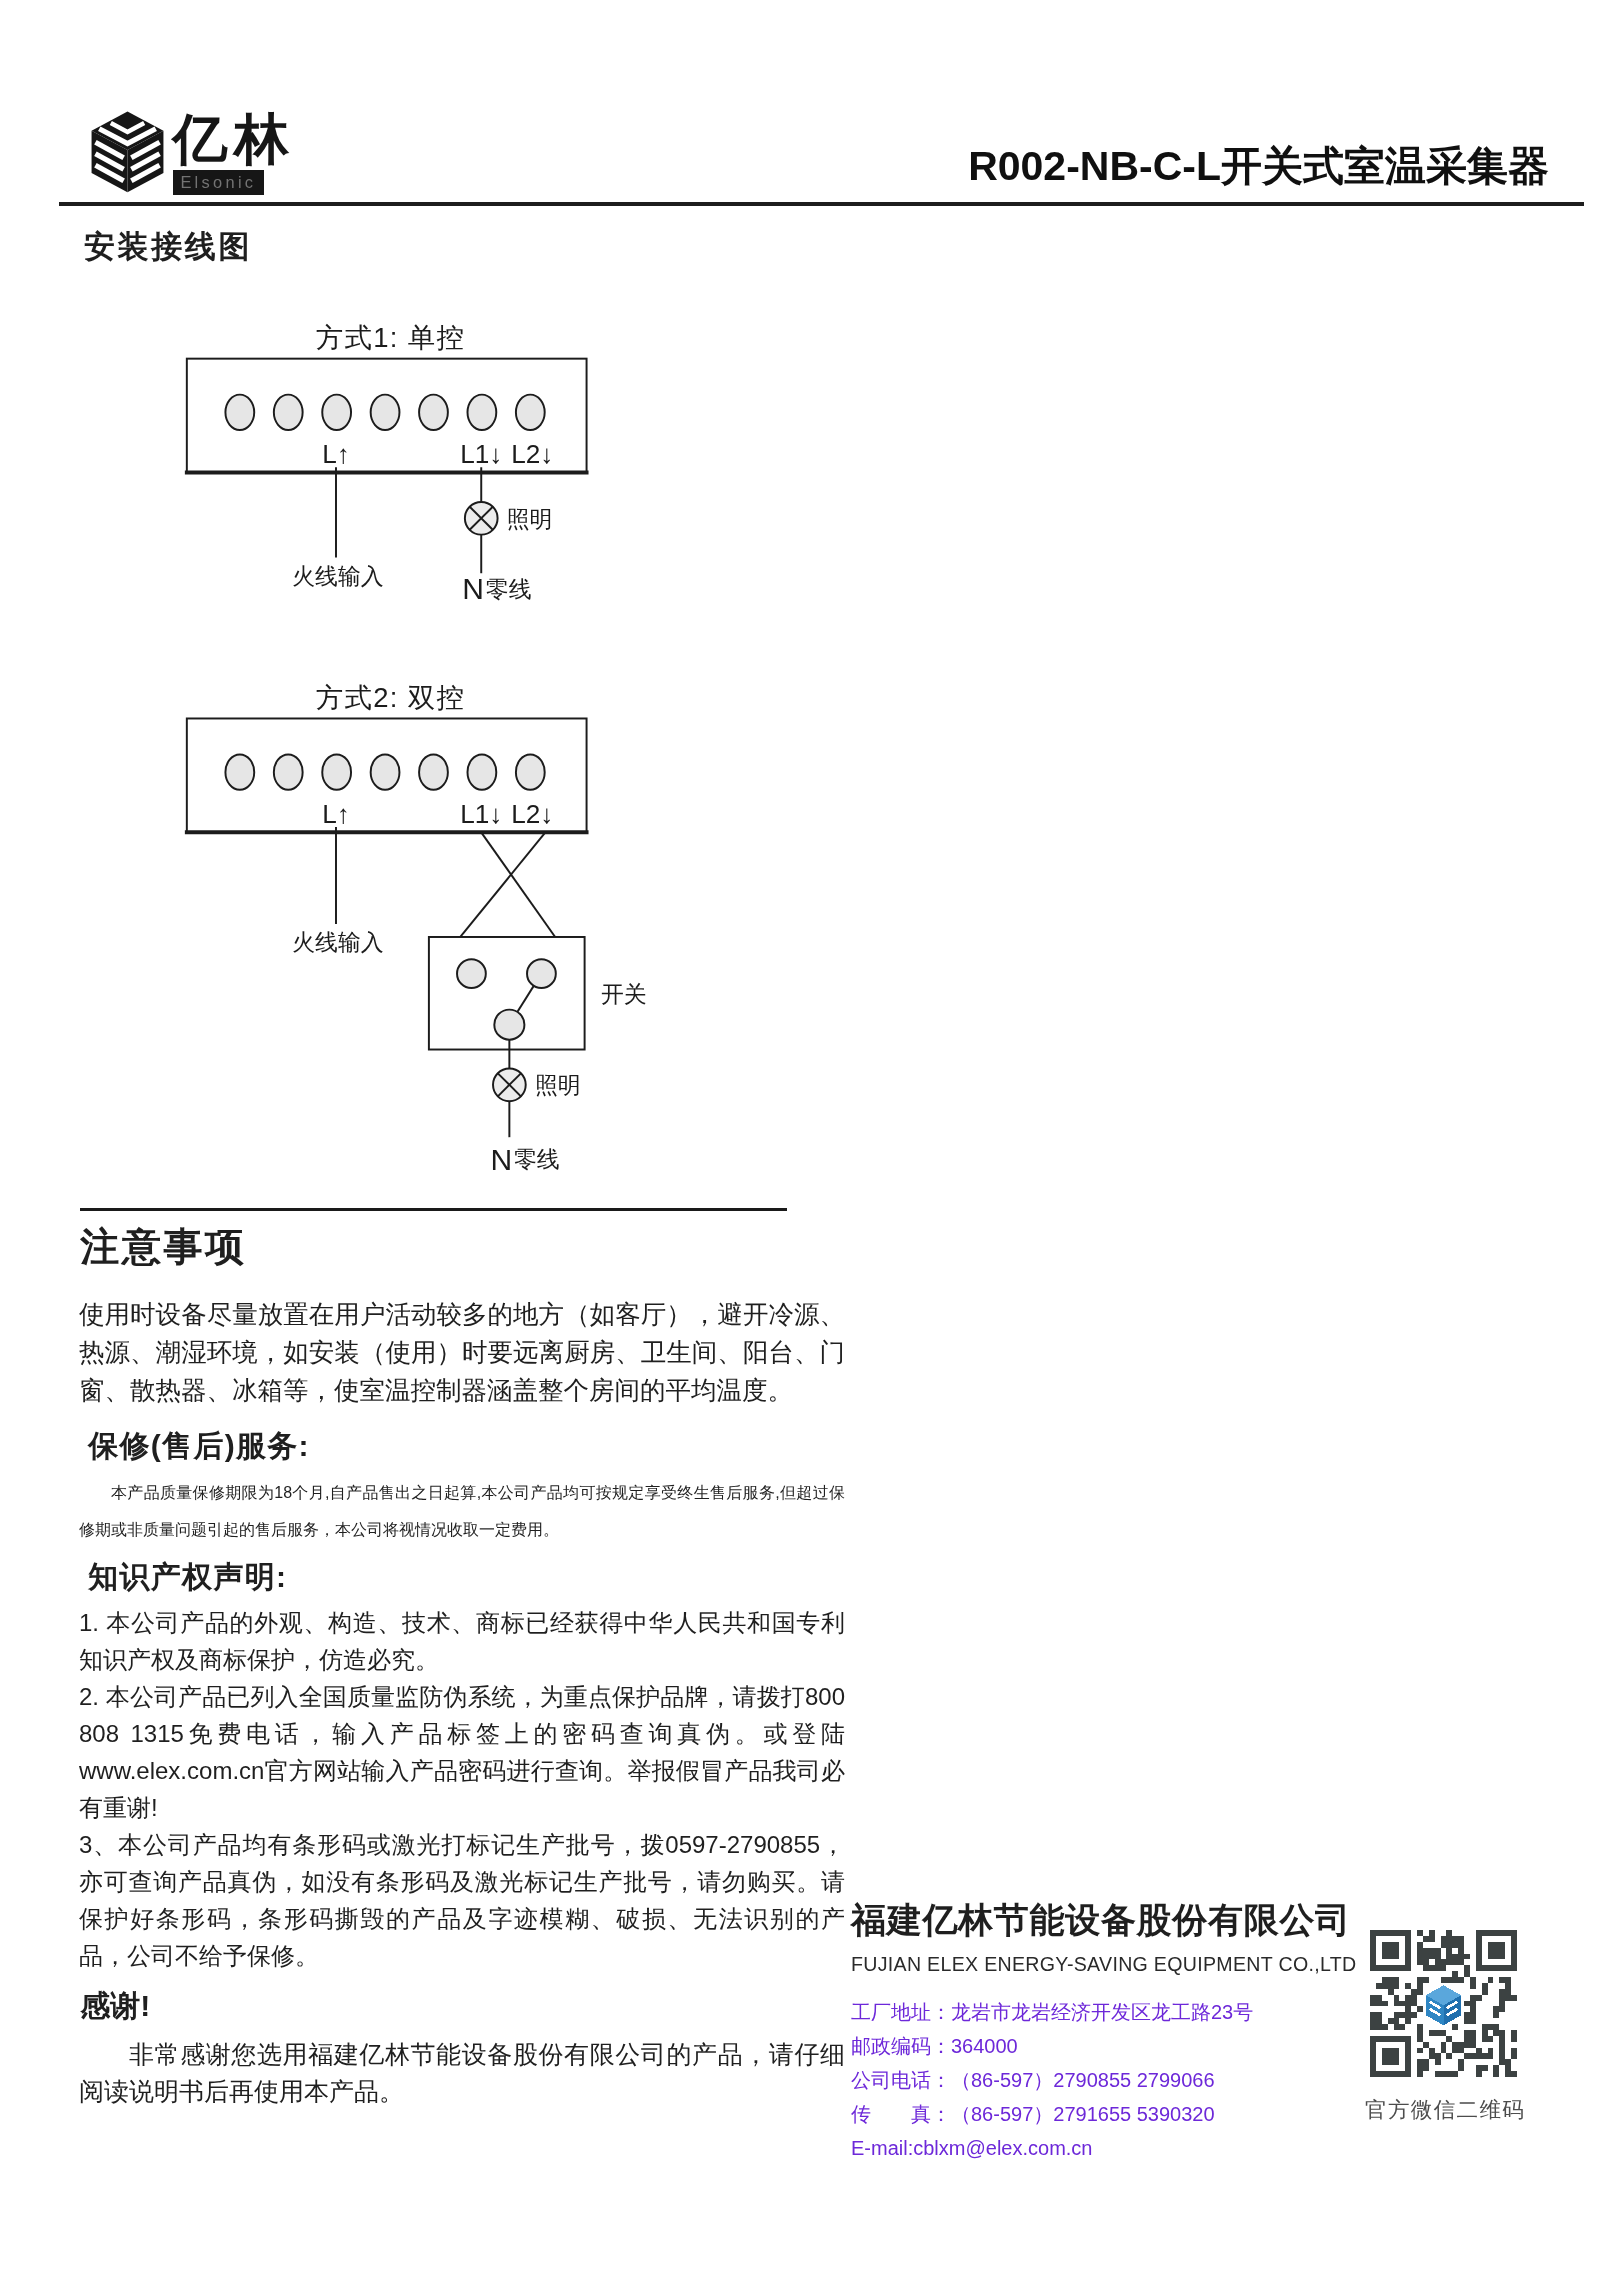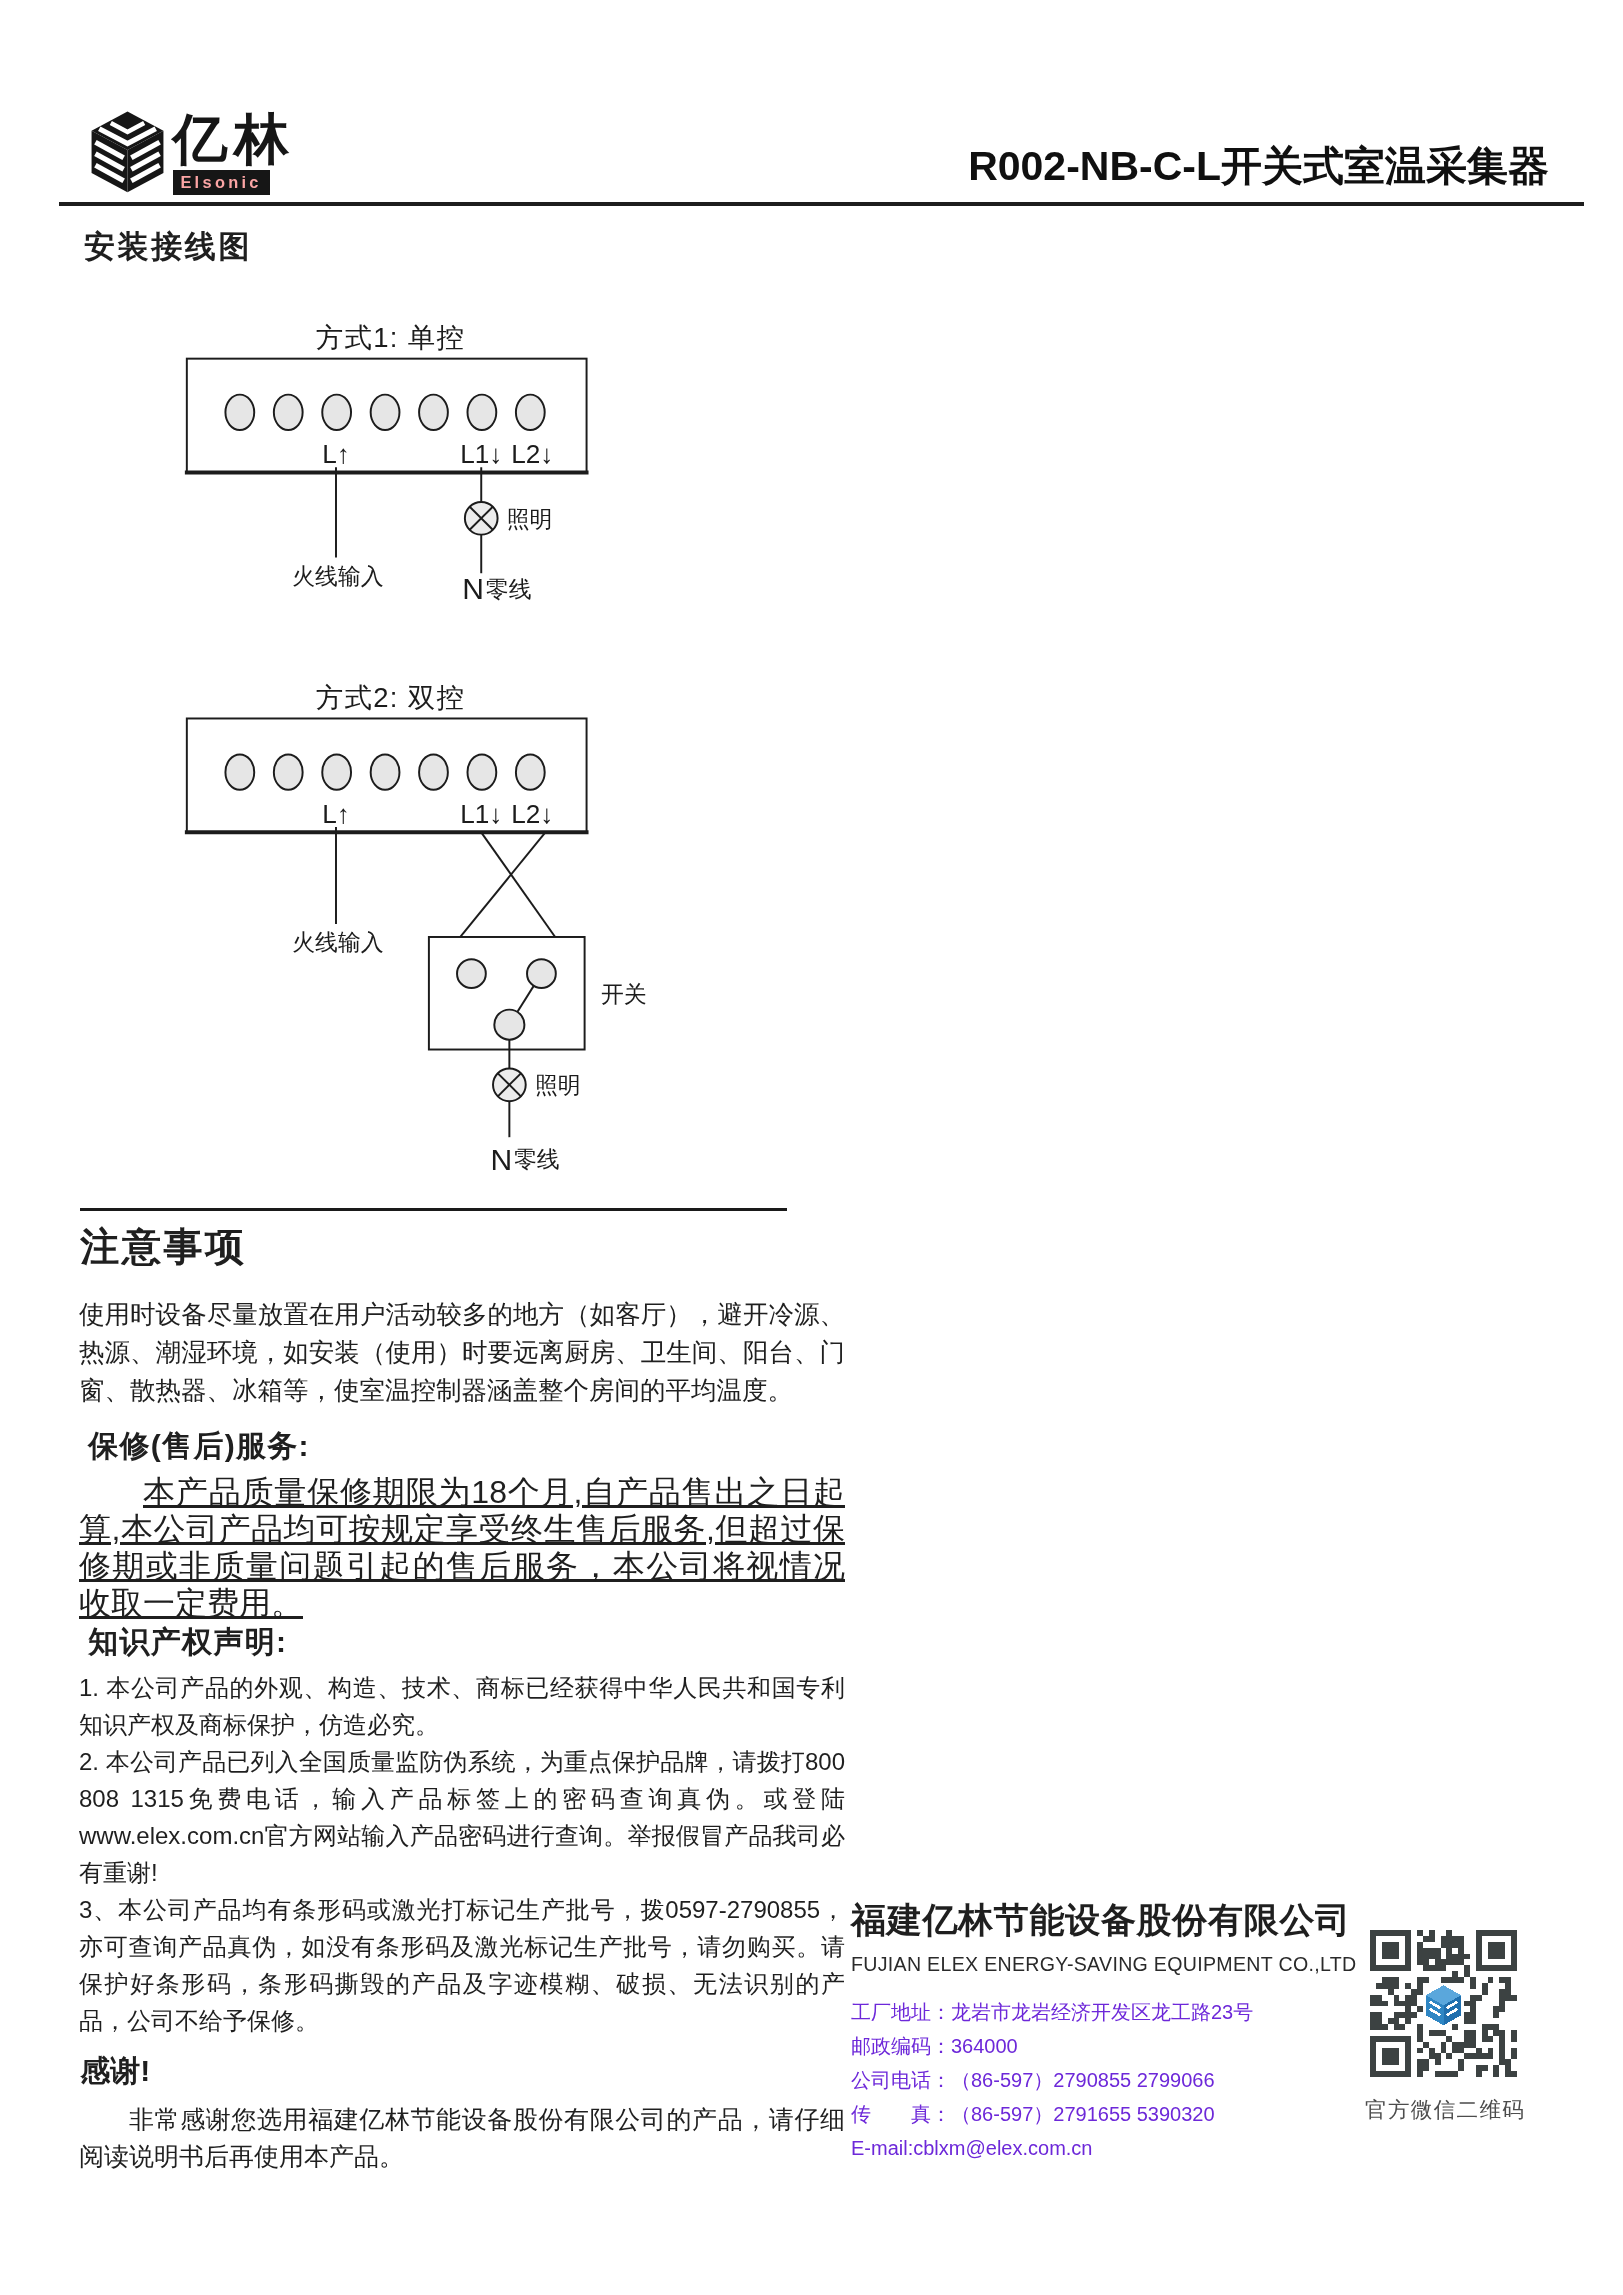--- a/index.html
+++ b/index.html
@@ -9,22 +9,22 @@
     background:#ffffff; overflow:hidden;
     font-family:"Liberation Sans","DejaVu Sans",sans-serif;
     color:#1f1f1f;
   }
   
   .brand { position:absolute; left:89px; top:110px; display:flex; align-items:flex-end; }
   .brand-cube { width:77px; height:85px; }
   .brand-text { margin-left:6.5px; }
   .brand-cn { font-size:55px; font-weight:bold; letter-spacing:6.5px; line-height:56px; color:#161616; }
   .brand-en {
-    margin-top:3px; background:#161616; color:#fca5a5; display:inline-block;
-    font-size:16.4px; font-weight:bold; letter-spacing:3.3px; padding:2.6px 7.9px 3.3px;
+    margin-top:3px; background:#161616; color:#737373; display:inline-block;
+    font-size:16.4px; font-weight:normal; letter-spacing:3.3px; padding:2.6px 7.9px 3.3px;
   }
   .product-title {
     position:absolute; right:74px; top:139px;
     font-size:41px; font-weight:bold; letter-spacing:0px; color:#101010;
     white-space:nowrap;
   }
   .header-rule { position:absolute; left:59px; top:202px; width:1525px; height:3.9px; background:#1d1d1d; }
   .wiring-heading { position:absolute; left:84px; top:226px; font-size:31px; font-weight:bold; letter-spacing:2.6px;text-align:right; }
 
   
@@ -40,21 +40,21 @@
   .term { fill:#e6e6e6; stroke:#1c1c1c; stroke-width:3; }
   .lamp { fill:#ececec; stroke:#1c1c1c; stroke-width:3; }
 
   
   .left-col { position:absolute; left:79px; top:1208px; width:766px; }
   .section-rule { border:none; border-top:3.3px solid #1a1a1a; width:707px; margin:0 0 9.2px 1.3px; }
   .notice-heading { font-size:39px; font-weight:bold; letter-spacing:2.6px; margin:9.2px 0 21px 1.3px; }
   .body-text { font-size:25.5px; line-height:38px; text-align:justify; }
   .notice-body { margin-bottom:17px; }
   .sub-heading { font-size:30px; font-weight:bold; letter-spacing:1.3px; margin:0 0 6.5px 9.2px; }
-  .warranty-body { font-size:32px; line-height:37px; text-indent:2em; text-align:justify; margin-bottom:0;text-decoration:underline; }
+  .warranty-body { font-size:16px; line-height:37px; text-indent:2em; text-align:justify; margin-bottom:9px; }
   .ip-item { font-size:24px; line-height:37px; text-align:justify; }
   .thanks-heading { font-size:30px; font-weight:bold; margin:11.8px 0 9.2px 1.3px; }
   .thanks-p1 { font-size:25px; line-height:37px; text-indent:2em; text-align:justify; }
   .thanks-p2 { font-size:25px; line-height:37px; text-indent:1.1em; text-align:justify; }
 
   
   .company { position:absolute; left:851px; top:1897px; width:550px; }
   .company-cn { font-size:35px; font-weight:bold; letter-spacing:0.7px; margin-bottom:9.2px; }
   .company-en { font-size:19.6px; letter-spacing:0.3px; color:#2a2a2a; margin-bottom:19px; }
   .company-line { font-size:20px; line-height:34px; color:#6d28d9; }

